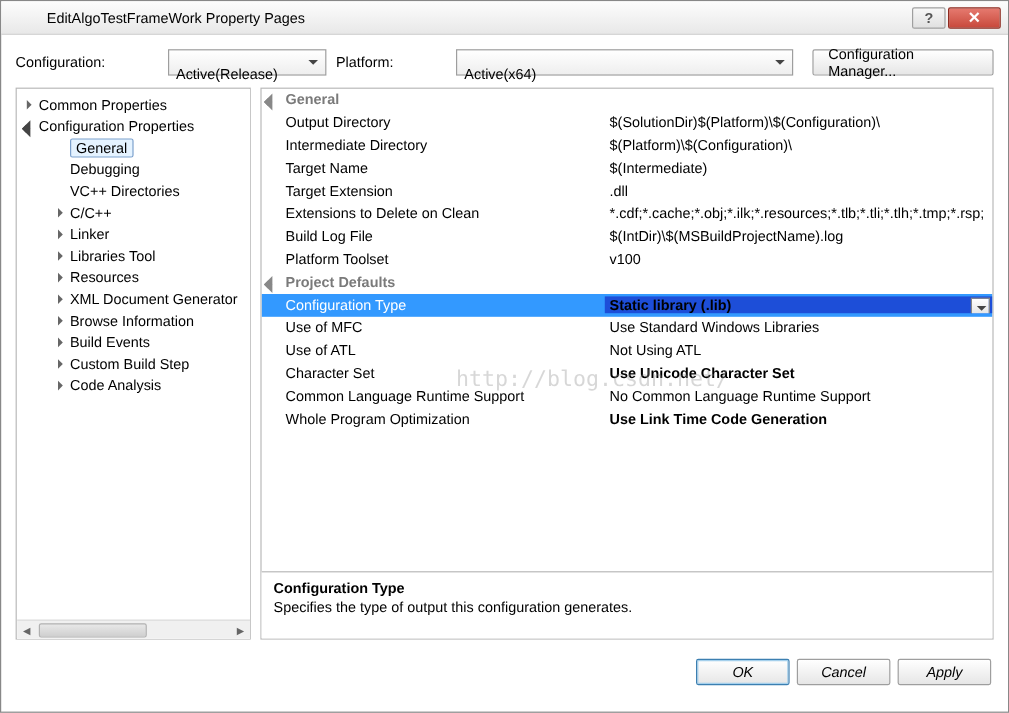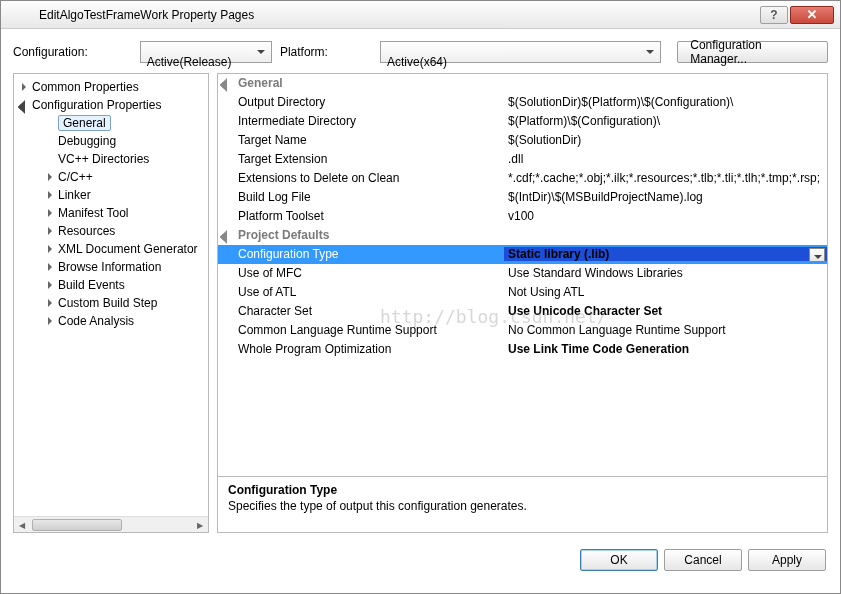--- a/index.html
+++ b/index.html
@@ -47,21 +47,21 @@
 .grid-row .val { flex: 1; padding-left: 4px; white-space: nowrap; overflow: hidden; }
 .grid-row .val.bold { font-weight: bold; }
 .grid-row.selected { background: #3399ff; color: #fff; }
 .grid-row.selected .val { background: #1d4ed8; color: #000; position: relative; }
 .grid-row.selected .val .dd { position: absolute; right: 2px; top: 1px; width: 16px; height: 16px; border: 1px solid #888; background: linear-gradient(#fff,#e2e2e2); }
 .grid-row.selected .val .dd::after { content: ""; position: absolute; left: 4px; top: 6px; border: 4px solid transparent; border-top-color: #444; }
 
 .desc { border-top: 1px solid #b9b9b9; padding: 6px 10px; height: 56px; background: #fff; }
 .desc-title { font-weight: bold; margin-bottom: 2px; }
 
-.footer { display: flex; justify-content: flex-end; gap: 6px; padding: 8px 14px 12px 0; }
+.footer { display: flex; justify-content: flex-end; gap: 6px; padding: 8px 14px 12px 0; font-style: italic; }
 .footer .btn { width: 78px; }
 .footer .btn.default { border: 1px solid #3c7fb1; box-shadow: inset 0 0 0 1px #a5d0ec; }
 
 .watermark { position: absolute; left: 380px; top: 306px; color: rgba(140,140,140,0.35); font-size: 18px; font-family: monospace; pointer-events: none; }
 </style>
 </head>
 <body>
 
 <div class="titlebar">
   <div class="titlebar-title">EditAlgoTestFrameWork Property Pages</div>
@@ -102,21 +102,21 @@
       <div class="tree-item lvl2">
         <span class="tree-tri closed"></span>
         <span class="txt">C/C++</span>
       </div>
       <div class="tree-item lvl2">
         <span class="tree-tri closed"></span>
         <span class="txt">Linker</span>
       </div>
       <div class="tree-item lvl2">
         <span class="tree-tri closed"></span>
-        <span class="txt">Manifest Tool</span>
+        <span class="txt">Libraries Tool</span>
       </div>
       <div class="tree-item lvl2">
         <span class="tree-tri closed"></span>
         <span class="txt">Resources</span>
       </div>
       <div class="tree-item lvl2">
         <span class="tree-tri closed"></span>
         <span class="txt">XML Document Generator</span>
       </div>
       <div class="tree-item lvl2">
@@ -150,21 +150,21 @@
         <div class="grid-row">
           <div class="name">Output Directory</div>
           <div class="val">$(SolutionDir)$(Platform)\$(Configuration)\</div>
         </div>
         <div class="grid-row">
           <div class="name">Intermediate Directory</div>
           <div class="val">$(Platform)\$(Configuration)\</div>
         </div>
         <div class="grid-row">
           <div class="name">Target Name</div>
-          <div class="val">$(SolutionDir)</div>
+          <div class="val">$(Intermediate)</div>
         </div>
         <div class="grid-row">
           <div class="name">Target Extension</div>
           <div class="val">.dll</div>
         </div>
         <div class="grid-row">
           <div class="name">Extensions to Delete on Clean</div>
           <div class="val">*.cdf;*.cache;*.obj;*.ilk;*.resources;*.tlb;*.tli;*.tlh;*.tmp;*.rsp;</div>
         </div>
         <div class="grid-row">

